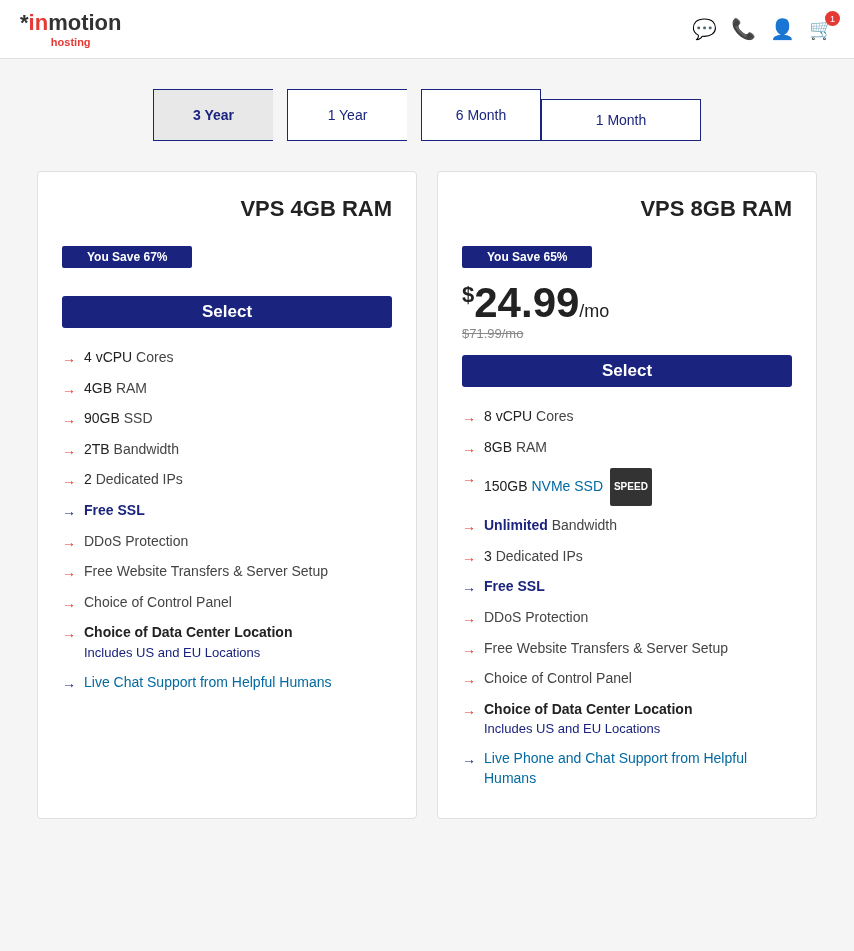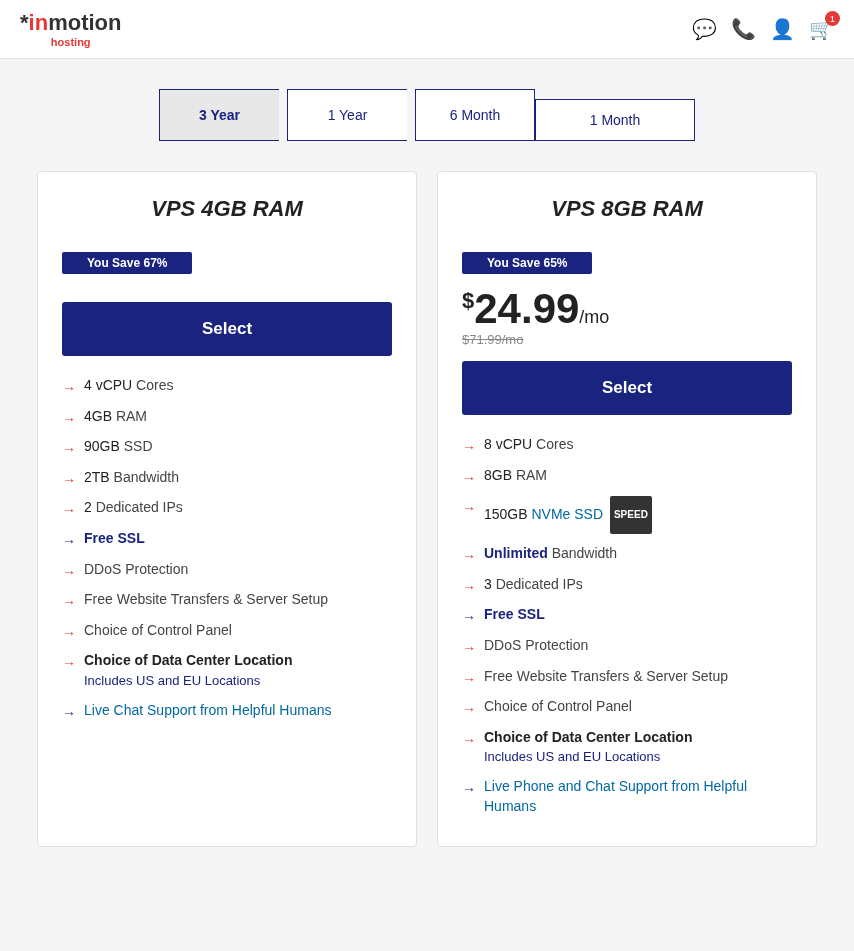--- a/index.html
+++ b/index.html
@@ -39,21 +39,21 @@
     .period-section {
       background: #f5f5f5;
       padding: 30px 20px 10px;
       display: flex;
       flex-wrap: wrap;
       justify-content: center;
       gap: 0;
     }
     .period-row1 {
       display: flex;
-      gap: 8px;
+      gap: 14px;
       justify-content: flex-start;
     }
     .period-row2 {
       display: flex;
       justify-content: center;
       margin-top: 10px;
     }
     .period-btn {
       border: 1.5px solid #1a237e;
       background: #fff;
@@ -87,24 +87,23 @@
     .card {
       background: #fff;
       border: 1px solid #e0e0e0;
       border-radius: 4px;
       width: 380px;
       padding: 24px 24px 20px;
     }
     .card-title {
       font-size: 22px;
       font-weight: bold;
-      text-align: center;
-      margin-bottom: 30px;
+      text-align: right;
+      margin-bottom: 24px;
       color: #222;
-      font-style: italic;
     }
     .save-badge {
       background: #1a237e;
       color: #fff;
       font-size: 12px;
       font-weight: bold;
       padding: 4px 25px;
       display: inline-block;
       margin-bottom: 14px;
       border-radius: 2px;
@@ -131,21 +130,21 @@
       color: #888;
       text-decoration: line-through;
       margin-top: 2px;
     }
     .select-btn {
       display: block;
       width: 100%;
       background: #1a237e;
       color: #fff;
       border: none;
-      padding: 17px;
+      padding: 6px;
       font-size: 17px;
       font-weight: bold;
       border-radius: 3px;
       cursor: pointer;
       margin-bottom: 20px;
       text-align: center;
     }
     .features-list {
       list-style: none;
       padding: 0;

